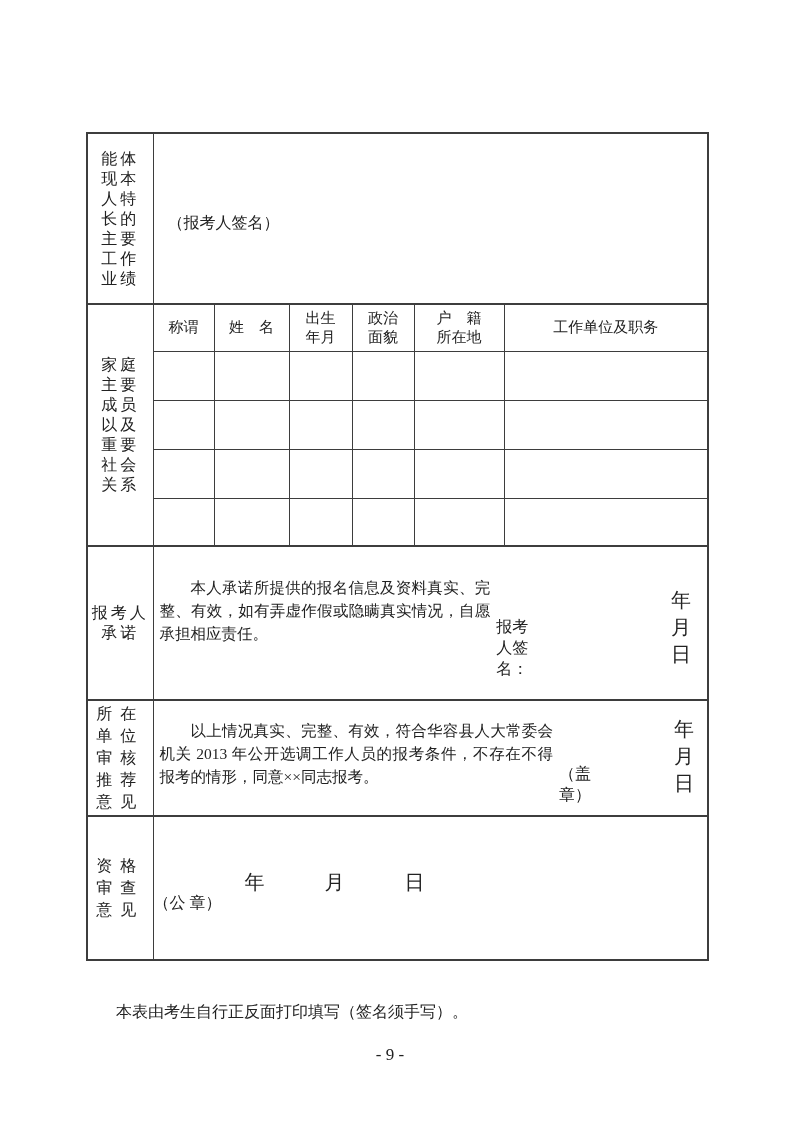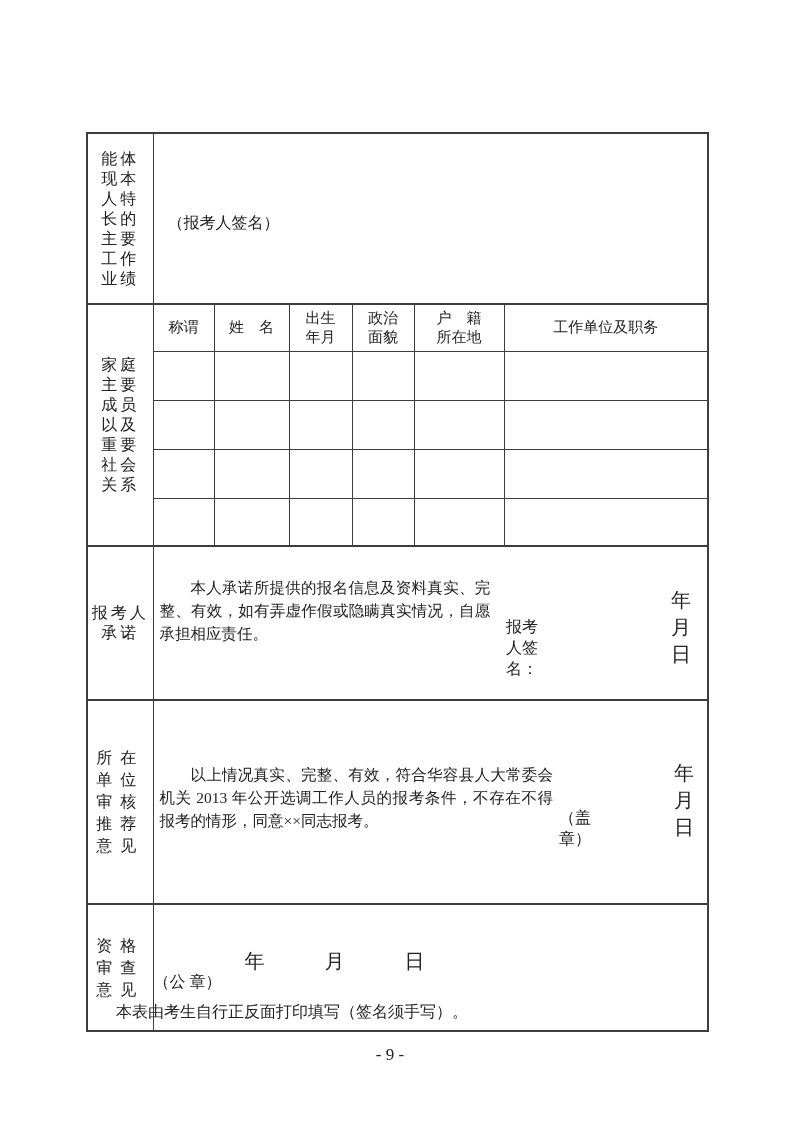--- a/index.html
+++ b/index.html
@@ -49,21 +49,21 @@
     flex-direction: row;
     height: 100%;
     font-size: 15.5px;
   }
   .para {
     text-indent: 2em;
     line-height: 23px;
     padding: 9px 6px 0 6px;
     text-align: justify;
   }
-  .signline { text-align: right; padding-right: 92px; margin-top: auto; font-size: 16px; }
+  .signline { padding-right: 92px; margin-top: auto; font-size: 16px; }
   .sealline { text-align: right; padding-right: 23px; margin-top: auto; font-size: 16px; }
   .dateline { text-align: right; padding-right: 16px; margin-top: 20px; margin-bottom: 12px; font-size: 20px; }
   .dateline.tight { margin-top: 6px; margin-bottom: 9px; padding-right: 13px; }
   .note {
     position: absolute;
     left: 94px;
     top: 1002px;
     font-size: 16px;
     margin-left: 22px;
   }
@@ -74,22 +74,22 @@
     top: 1045px;
     text-align: center;
     font-size: 17px;
   }
   
   tr.r-ach    { height: 171px; }
   tr.r-fhead  { height: 47px; }
   tr.r-frow   { height: 49px; }
   tr.r-frow-l { height: 48px; }
   tr.r-pledge { height: 154px; }
-  tr.r-unit   { height: 204px; }
-  tr.r-qual   { height: 127px; }
+  tr.r-unit   { height: 116px; }
+  tr.r-qual   { height: 144px; }
 </style>
 </head>
 <body>
 
 <div class="page">
 
   <table class="form">
     <colgroup>
       <col style="width:66px">
       <col style="width:61px">

